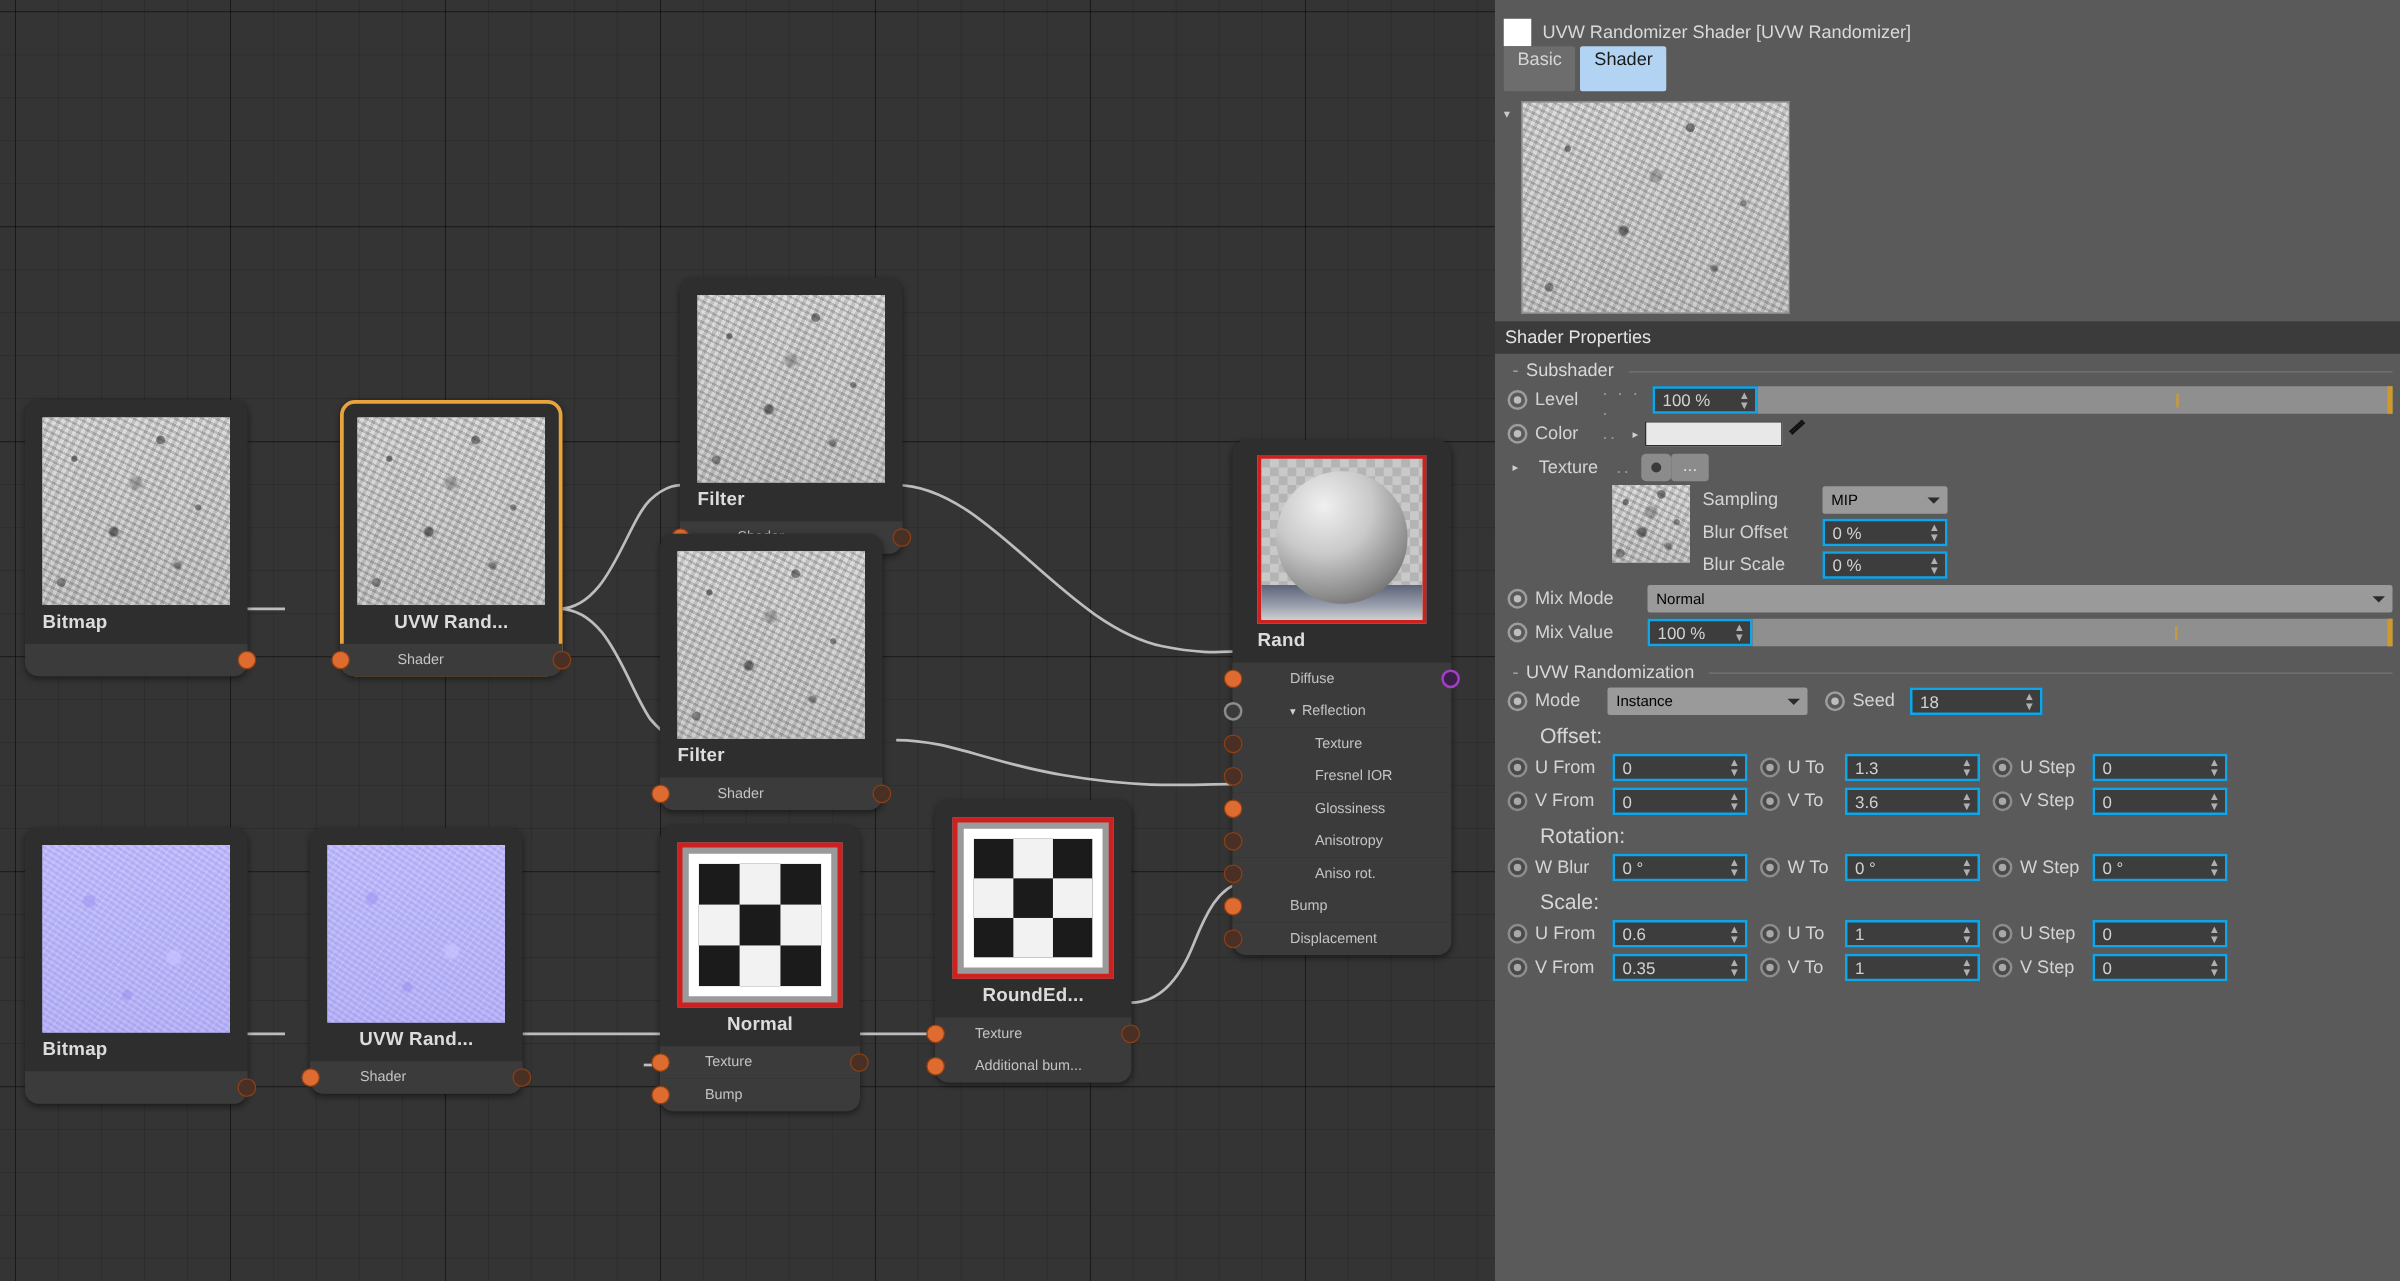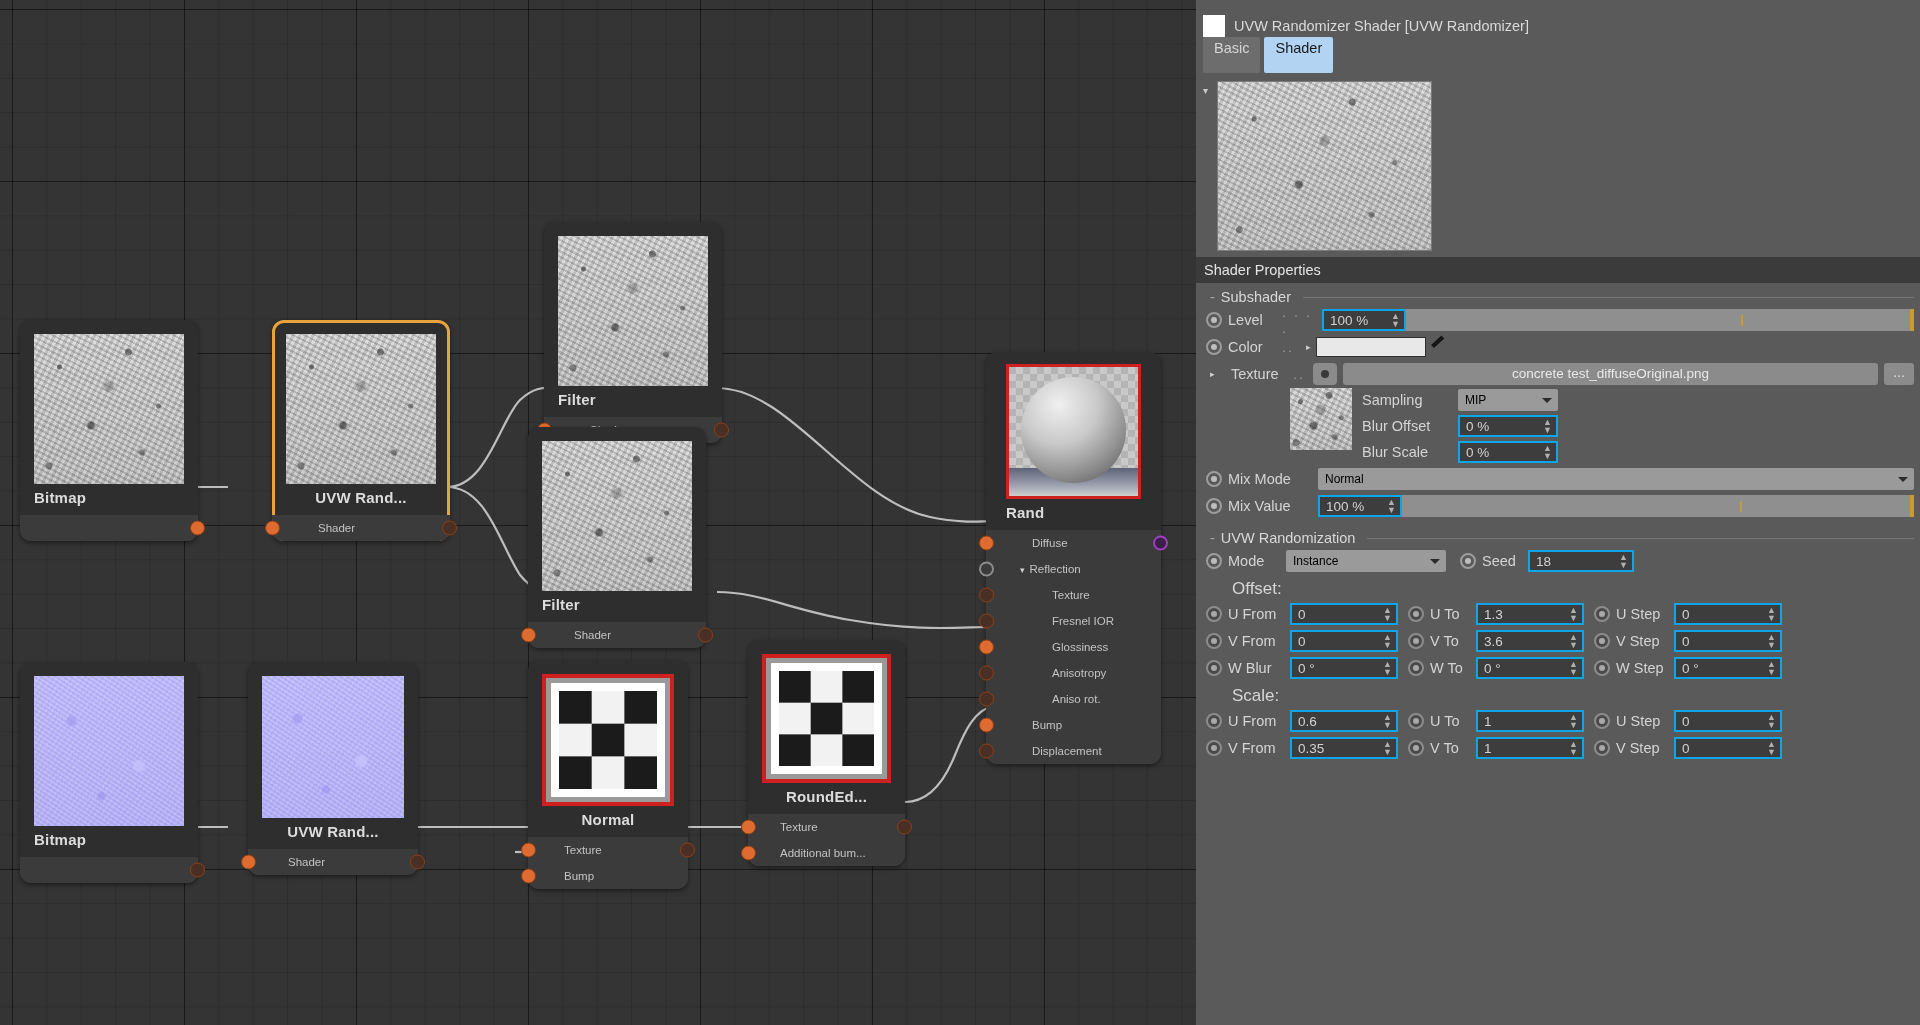--- a/index.html
+++ b/index.html
@@ -335,21 +335,21 @@
       </div>
       <div class="title" style="padding-left:20px">Rand</div>
 
       <div class="portrow">
         <span class="dot inp"></span>
         <span class="lbl">Diffuse</span>
         <span class="dot out purple"></span>
       </div>
       <div class="portrow">
         <span class="dot inp empty"></span>
-        <span class="lbl" style="margin-left:34px"><span class="arrowsm">▾</span><span>Reflection</span></span>
+        <span class="lbl" style="margin-left:46px"><span class="arrowsm">▾</span><span>Reflection</span></span>
       </div>
       <div class="portrow">
         <span class="dot inp hollow"></span>
         <span class="lbl ind">Texture</span>
       </div>
       <div class="portrow">
         <span class="dot inp hollow"></span>
         <span class="lbl ind">Fresnel IOR</span>
       </div>
       <div class="portrow">
@@ -422,21 +422,20 @@
         <span class="arrowsm">▸</span>
         <span class="swatch"></span>
         <span class="pipette"></span>
       </div>
 
       <div class="row">
         <span class="arrowsm" style="width:16px;margin-left:4px">▸</span>
         <span class="rlabel" style="width:62px">Texture</span>
         <span class="dots" style="width:20px">..</span>
         <span class="rndbtn"></span>
-        <span class="txtbtn" style="margin:0 6px">concrete test_diffuseOriginal.png</span>
         <span class="dotsbtn">...</span>
       </div>
 
       <div style="display:flex; gap:10px; padding-left:84px; margin-top:2px;">
         <div class="texthumb thumb concrete"></div>
         <div style="flex:1">
           <div class="row" style="height:24px">
             <span class="rlabel" style="width:96px">Sampling</span>
             <span class="combo" style="width:100px">
               <span>MIP</span><span class="car"></span>
@@ -518,20 +517,21 @@
         <span class="rlabel" style="width:62px">V From</span>
         <span class="numfield" style="width:108px"><span>0</span><span class="spin">▲<br>▼</span></span>
         <span class="smallradio" style="margin-left:10px"></span>
         <span class="rlabel" style="width:46px">V To</span>
         <span class="numfield" style="width:108px"><span>3.6</span><span class="spin">▲<br>▼</span></span>
         <span class="smallradio" style="margin-left:10px"></span>
         <span class="rlabel" style="width:58px">V Step</span>
         <span class="numfield" style="width:108px"><span>0</span><span class="spin">▲<br>▼</span></span>
       </div>
 
+      <div class="sublabel">Rotation:</div>
 
       <div class="row">
         <span class="smallradio"></span>
         <span class="rlabel" style="width:62px">W Blur</span>
         <span class="numfield" style="width:108px"><span>0 °</span><span class="spin">▲<br>▼</span></span>
         <span class="smallradio" style="margin-left:10px"></span>
         <span class="rlabel" style="width:46px">W To</span>
         <span class="numfield" style="width:108px"><span>0 °</span><span class="spin">▲<br>▼</span></span>
         <span class="smallradio" style="margin-left:10px"></span>
         <span class="rlabel" style="width:58px">W Step</span>

